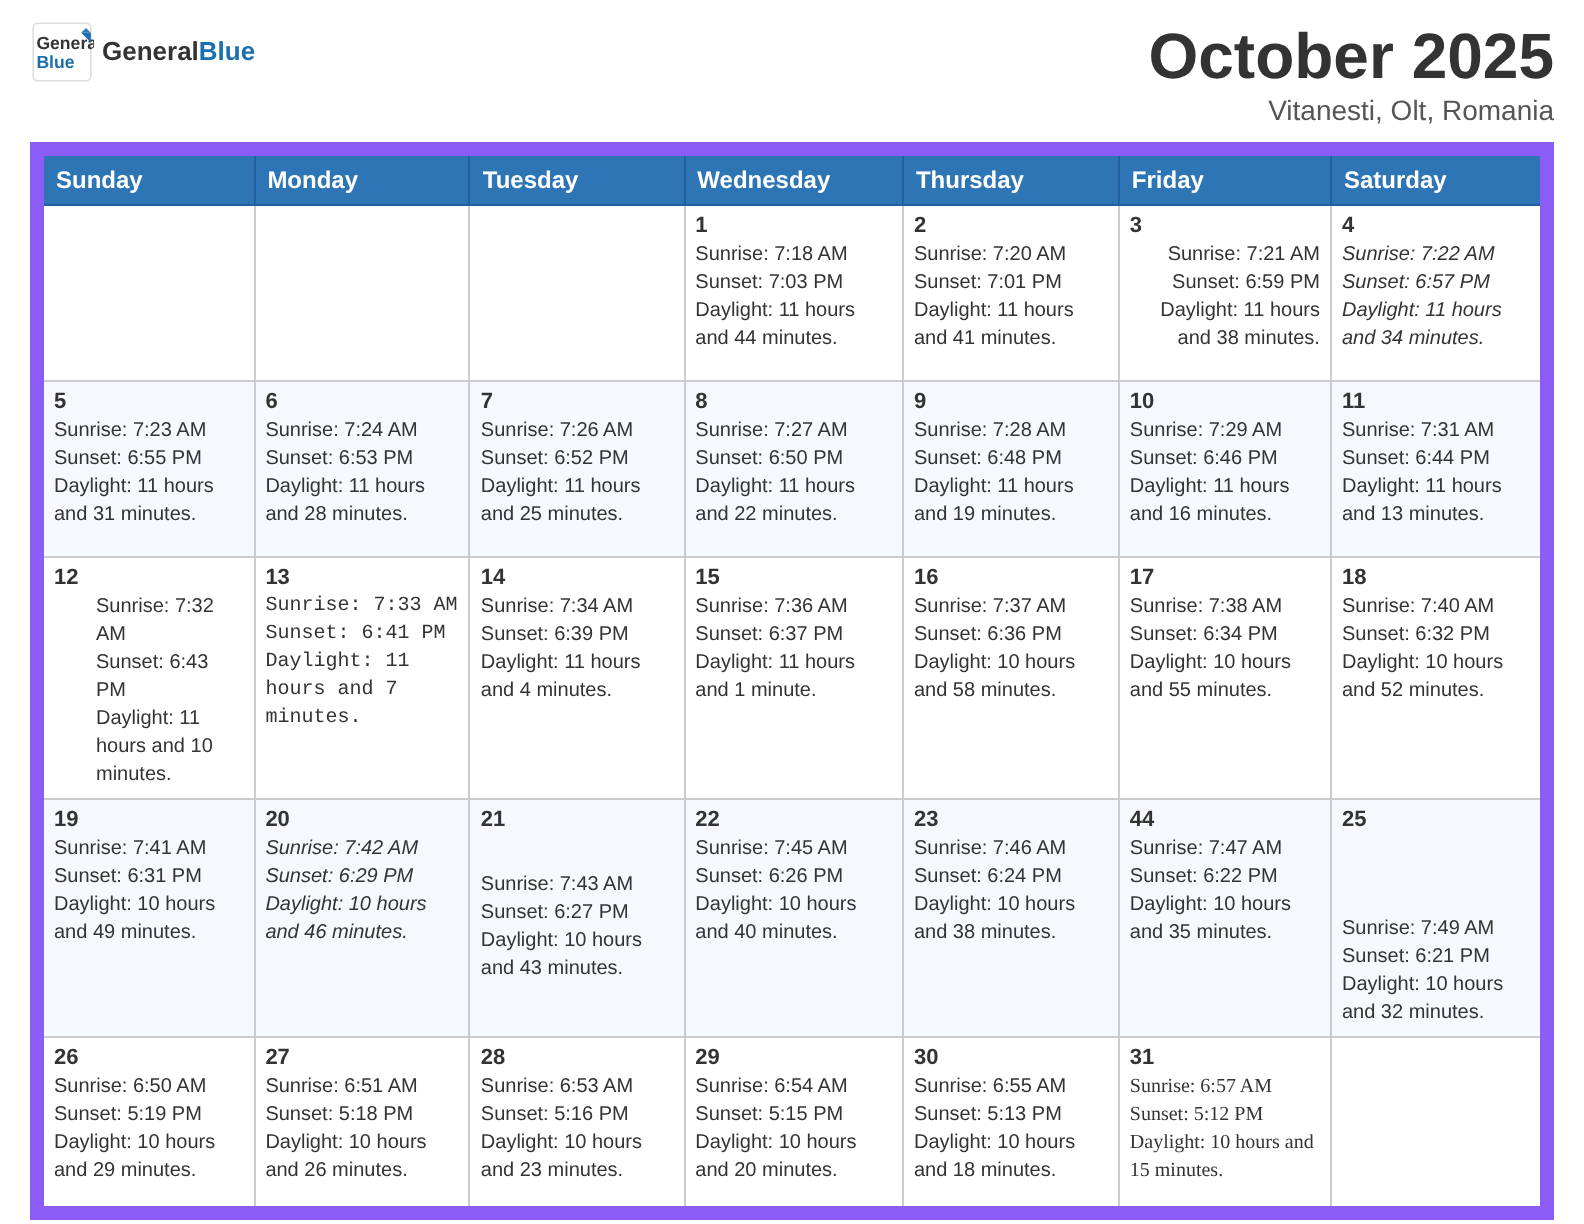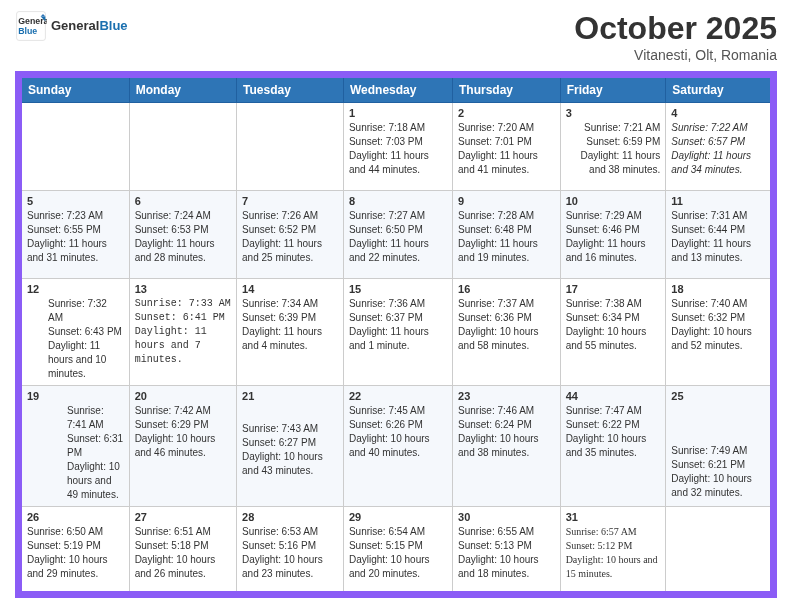--- a/index.html
+++ b/index.html
@@ -233,27 +233,27 @@
           <td>
             <div class="day-number">18</div>
             <div class="day-info" style="white-space: pre-line;">Sunrise: 7:40 AM
 Sunset: 6:32 PM
 Daylight: 10 hours and 52 minutes.</div>
           </td>
         </tr>
         <tr>
           <td>
             <div class="day-number">19</div>
-            <div class="day-info" style="white-space: pre-line; margin-left: 40px;">Sunrise: 7:41 AM
+            <div class="day-info" style="white-space: pre-line;">Sunrise: 7:41 AM
 Sunset: 6:31 PM
 Daylight: 10 hours and 49 minutes.</div>
           </td>
           <td>
             <div class="day-number">20</div>
-            <div class="day-info" style="white-space: pre-line;">Sunrise: 7:42 AM
+            <div class="day-info" style="white-space: pre-line; font-style: italic;">Sunrise: 7:42 AM
 Sunset: 6:29 PM
 Daylight: 10 hours and 46 minutes.</div>
           </td>
           <td>
             <div class="day-number">21</div>
             <div class="day-info" style="white-space: pre-line; margin-top: 20px;">Sunrise: 7:43 AM
 Sunset: 6:27 PM
 Daylight: 10 hours and 43 minutes.</div>
           </td>
           <td>

